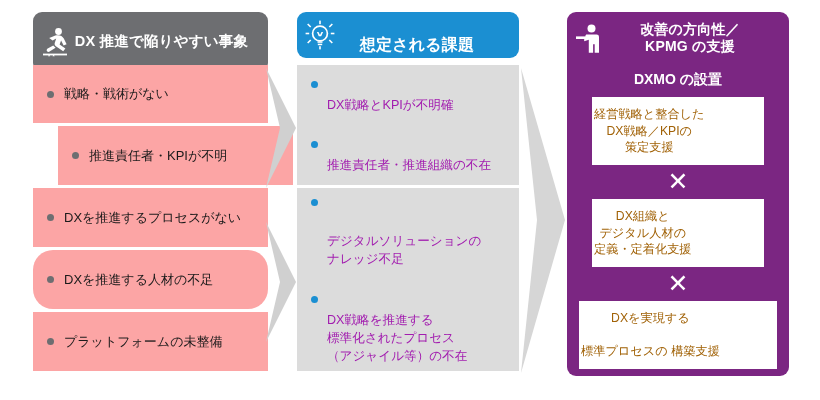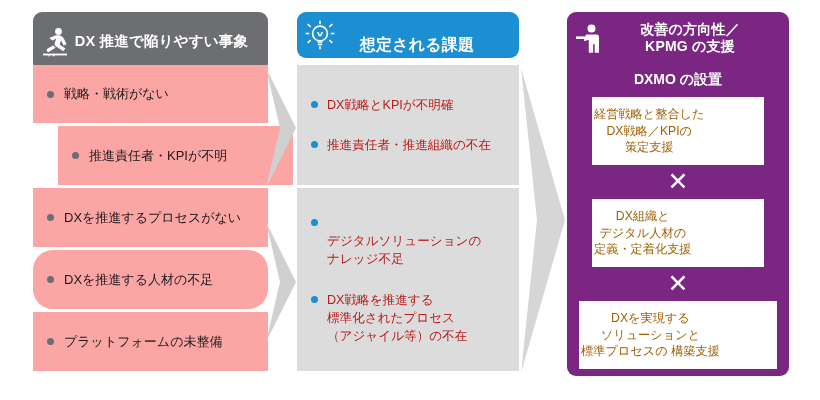--- a/index.html
+++ b/index.html
@@ -113,22 +113,23 @@
   .prob-row .dot {
     width: 7px; height: 7px;
     border-radius: 50%;
     background: #1b8fd2;
     flex: 0 0 auto;
     margin-right: 9px;
     margin-top: 5px;
   }
   .prob-row .txt {
     font-size: 12.6px;
-    color: #b91c1c;
+    color: #a21caf;
     line-height: 1.45;
+    margin-top: 20px;
   }
 
   
   #right-panel {
     position: absolute;
     left: 567px;
     top: 64px;
     width: 222px;
     height: 312px;
     background: #7b2682;
@@ -319,19 +320,19 @@
         <span>デジタル人材の</span><br>
         <span>定義・定着化支援</span>
       </span>
     </div>
 
     <div class="xmark" style="top:207px;">✕</div>
 
     <div class="support-card" style="top:237px;height:68px;left:12px;width:198px;">
       <span>
         <span>DXを実現する</span><br>
-        <span>ソリューションと</span><br>
+        <br>
         <span>標準プロセスの 構築支援</span>
       </span>
     </div>
   </div>
 
 </div>
 
 </body></html>

